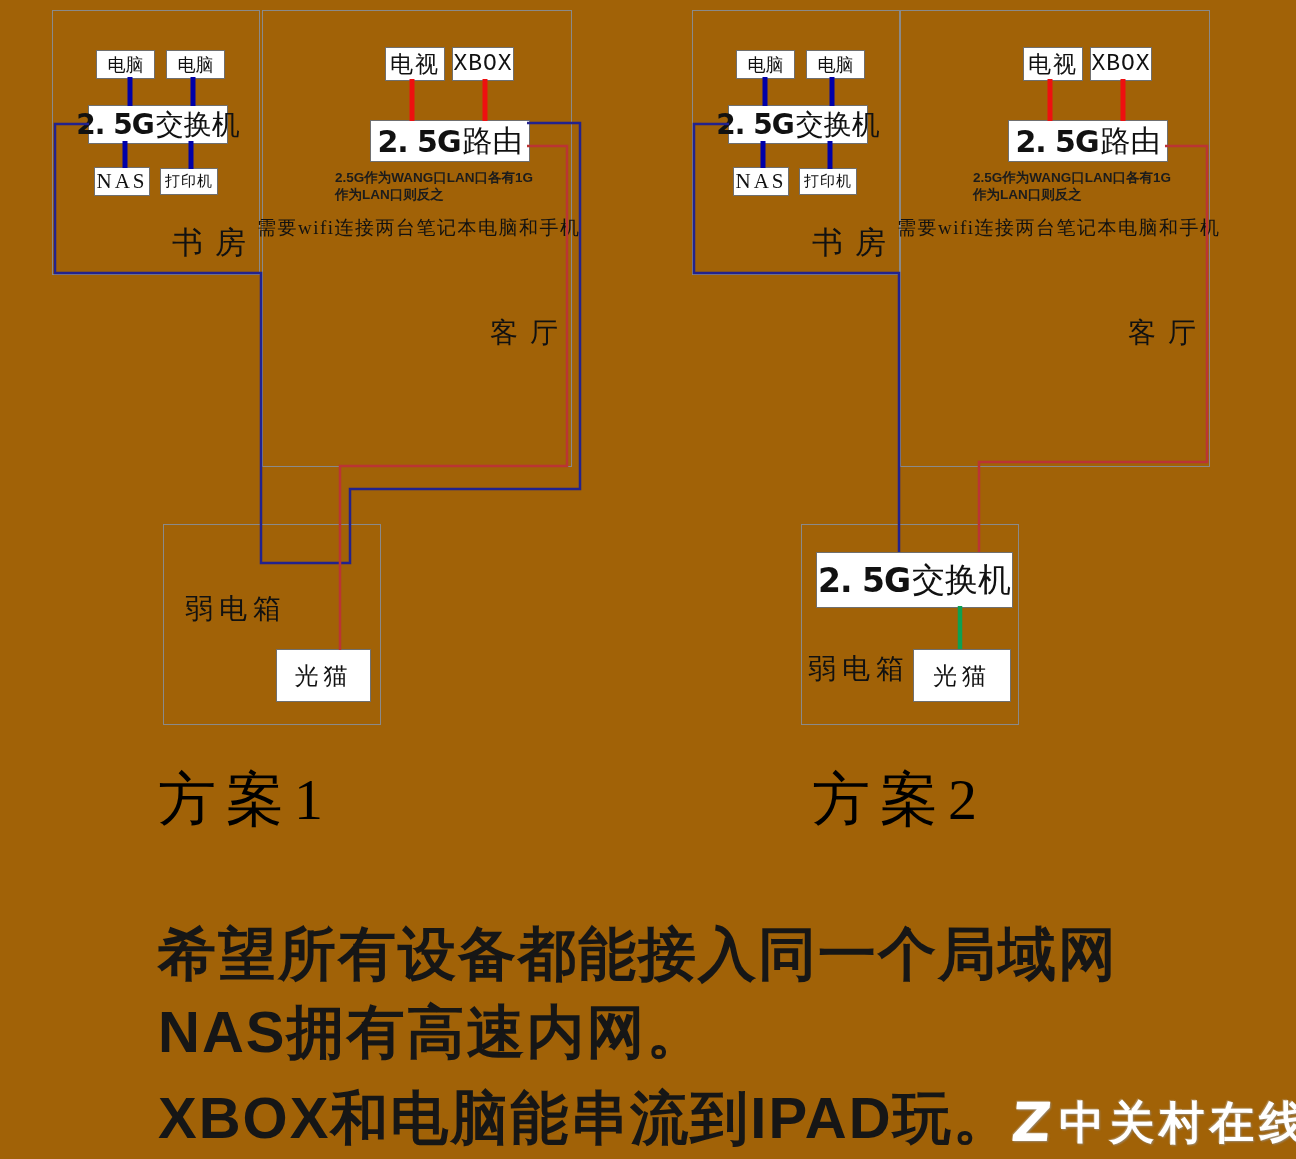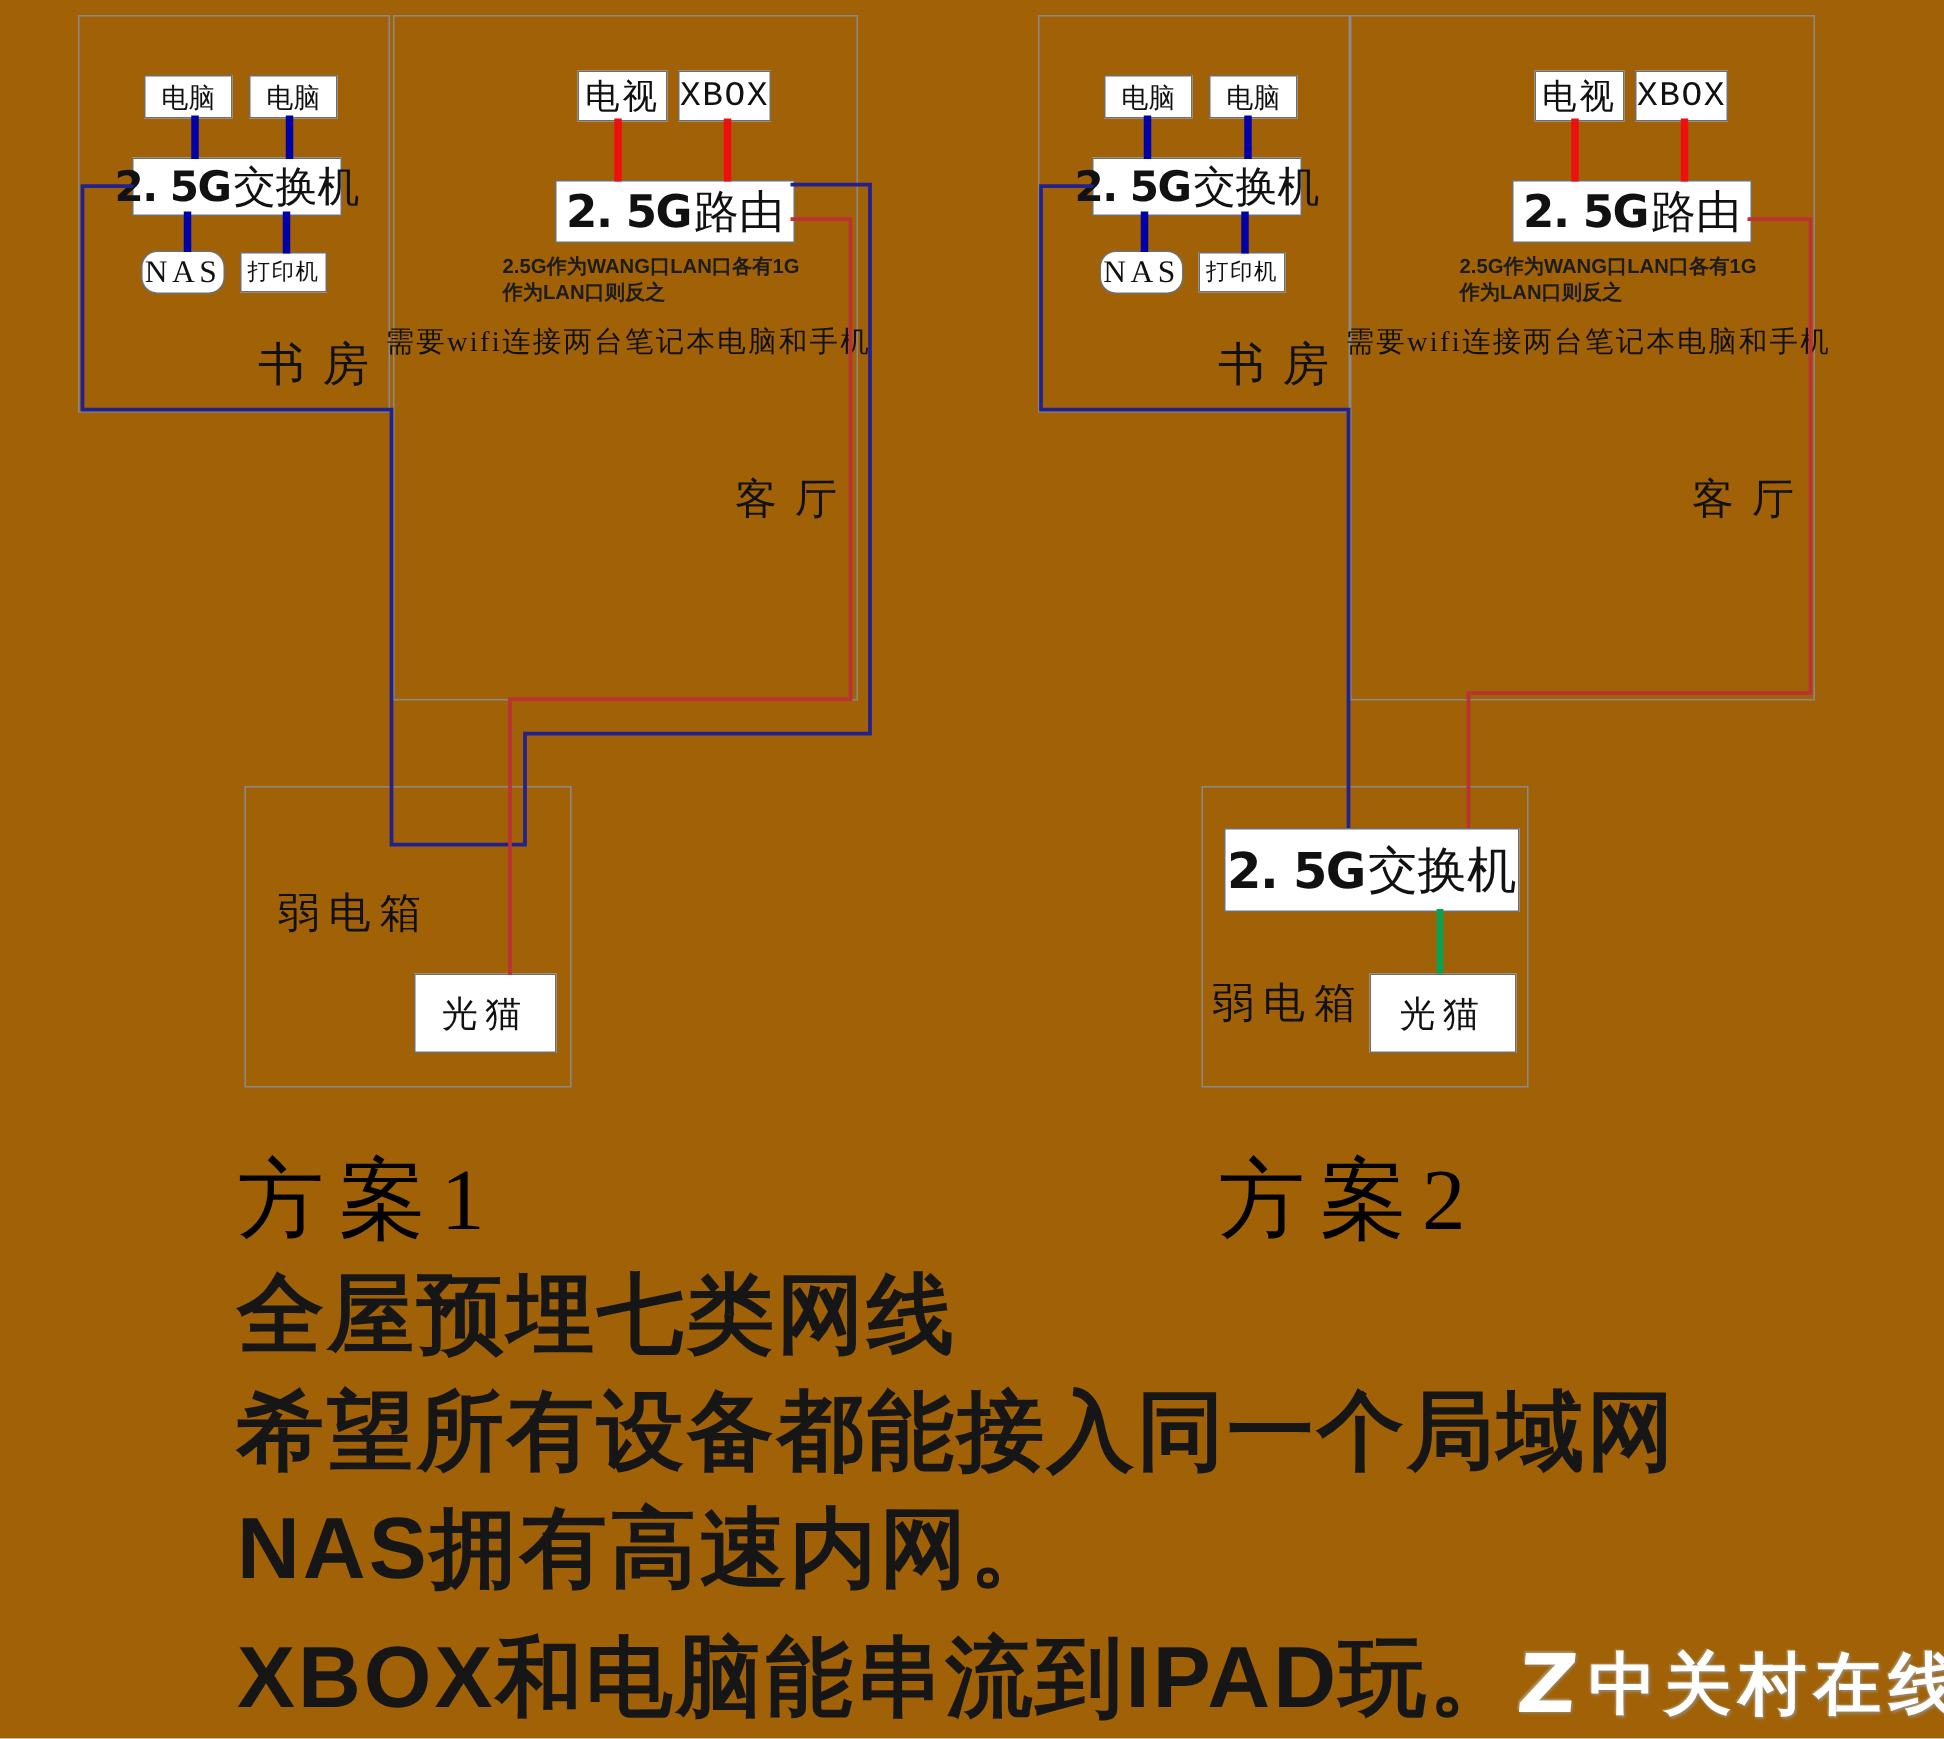--- a/index.html
+++ b/index.html
@@ -10,21 +10,21 @@
   .room{
     position:absolute;border:1px solid #8a8a8a;background:transparent;
   }
   .dev{
     position:absolute;border:1px solid #6f6f6f;background:#ffffff;
     display:flex;align-items:center;justify-content:center;
     font-family:"Liberation Serif","DejaVu Serif",serif;color:#111;
     white-space:nowrap;
   }
   .dev-sm{font-size:18px;}
-  .dev-nas{font-size:21px;letter-spacing:3px;border-radius:11px;}
+  .dev-nas{font-size:21px;letter-spacing:3px;}
   .dev-prn{font-size:15px;letter-spacing:1px;}
   .dev-tv{font-size:23px;letter-spacing:2px;}
   .dev-xbox{font-size:23px;letter-spacing:1px;font-family:"Liberation Mono","DejaVu Sans Mono",monospace;}
   .dev-modem{font-size:24px;letter-spacing:5px;}
   .gearbox{font-size:28px;}
   .gearbox-big{font-size:33px;}
   .num{font-family:"DejaVu Sans","Liberation Sans",sans-serif;font-weight:bold;letter-spacing:-1px;padding-right:2px;}
   .room-label{
     position:absolute;text-align:right;font-size:30px;letter-spacing:12px;color:#111;
     white-space:nowrap;
@@ -182,21 +182,20 @@
     <polyline points="1050,79 1050,121" fill="none" stroke-width="5" stroke="#ee1010"></polyline>
     <polyline points="1123,79 1123,121" fill="none" stroke-width="5" stroke="#ee1010"></polyline>
 
     <polyline points="729,124 694,124 694,273 899,273 899,552" fill="none" stroke-width="2.5" stroke="#22228e"></polyline>
 
     <polyline points="1165,146 1207,146 1207,462 979,462 979,552" fill="none" stroke-width="2.5" stroke="#bb3434"></polyline>
 
     <polyline points="960,606 960,649" fill="none" stroke-width="4.5" stroke="#0ba153"></polyline>
   </svg>
 
-  <div class="caption-line" style="top:838px;">全屋预埋七类网线</div>
   <div class="caption-line" style="top:916px;">希望所有设备都能接入同一个局域网</div>
   <div class="caption-line" style="top:994px;text-align:right;">NAS拥有高速内网。</div>
   <div class="caption-line" style="top:1044px;margin-top:36px;">XBOX和电脑能串流到IPAD玩。</div>
 
   <div class="watermark">
     <span class="wm-logo">Z</span>
     <span class="wm-text">中关村在线</span>
   </div>
 
 </div>

